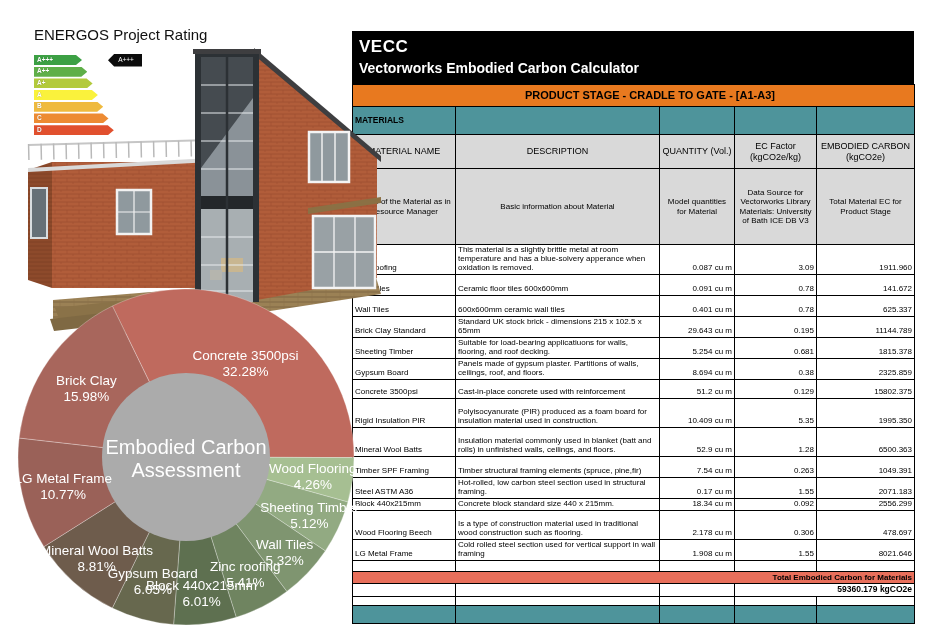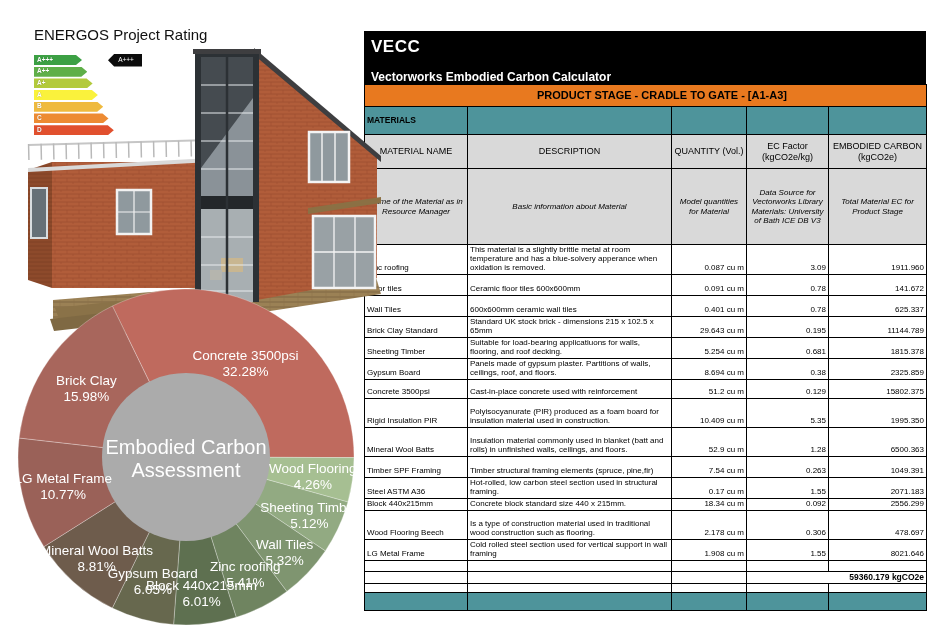--- a/index.html
+++ b/index.html
@@ -15,32 +15,32 @@
   .ebar span{position:absolute;left:3px;top:0.5px;font-size:6.5px;font-weight:bold;color:#fff;
              text-shadow:0 0 1px rgba(0,0,0,.35);}
   #rating-badge{position:absolute;left:108px;top:54px;width:32px;height:12.5px;background:#0c0c0c;
         color:#fff;font-size:6.5px;line-height:12.5px;text-align:center;z-index:6;
         clip-path:polygon(0 50%, 18% 0, 100% 0, 100% 100%, 18% 100%);padding-left:2px;}
   #house{position:absolute;left:25px;top:48px;width:356px;height:302px;z-index:3;pointer-events:none;}
   #pie{position:absolute;left:0;top:0;width:370px;height:640px;z-index:4;pointer-events:none;}
   .pie-label{fill:#ffffff;font-size:13.5px;}
   .pie-center-text{fill:#ffffff;font-size:20px;}
   
-  .vecc{position:absolute;left:364px;top:31px;width:562px;z-index:1;}
+  .vecc{position:absolute;left:352px;top:31px;width:562px;z-index:1;}
   .black-band{background:#000;color:#fff;height:53px;box-sizing:border-box;padding:6px 0 0 7px;}
   .vecc-title{font-size:17px;font-weight:bold;letter-spacing:.5px;}
-  .vecc-sub{font-size:12px;font-weight:bold;margin-top:13px;}
+  .vecc-sub{font-size:14px;font-weight:bold;margin-top:3px;}
   table{border-collapse:collapse;table-layout:fixed;width:562px;border:1px solid #000;}
   td,th{border:1px solid #000;font-size:8px;line-height:1.15;overflow:hidden;box-sizing:border-box;}
   .banner-row td{background:#e8791f;font-weight:bold;text-align:center;font-size:11px;height:22px;color:#000;padding-left:34px;}
   .section-row td{background:#4e949b;height:28px;}
   .section-row td:first-child{font-weight:bold;font-size:8.5px;padding-left:2px;color:#000;}
   .head-row th{background:#d9d9d9;font-weight:normal;font-size:9px;text-align:center;
                vertical-align:middle;height:34px;padding:0 2px;}
-  .note-row td{background:#d9d9d9;font-style:italic;font-size:8px;text-align:center;
+  .note-row td{background:#d9d9d9;font-size:8px;text-align:center;
                vertical-align:middle;height:76px;padding:0 3px;}
   .c-name{vertical-align:bottom;padding:0 1px 1px 2px;}
   .c-desc{vertical-align:bottom;padding:0 2px 1px 2px;}
   .c-num{vertical-align:bottom;text-align:right;padding:0 2px 1px 0;}
   .e-row td{height:11px;}
   .total-row td{background:#e86f5b;font-weight:bold;text-align:right;font-size:8px;
                 padding-right:2px;height:11px;color:#000;}
   .total-val-row td{height:12px;}
   .total-val{font-weight:bold;text-align:right;font-size:8.5px;padding-right:2px;vertical-align:middle;}
   .e2-row td{height:9px;}
@@ -298,20 +298,23 @@
           <td class="c-num">1.55</td>
           <td class="c-num">8021.646</td>
         </tr>
         <tr class="e-row">
           <td></td>
           <td></td>
           <td></td>
           <td></td>
           <td></td>
         </tr>
+        <tr class="total-row">
+          <td colspan="5">Total Embodied Carbon for Materials</td>
+        </tr>
         <tr class="total-val-row">
           <td></td>
           <td></td>
           <td></td>
           <td colspan="2" class="total-val">59360.179 kgCO2e</td>
         </tr>
         <tr class="e2-row">
           <td></td>
           <td></td>
           <td></td>

